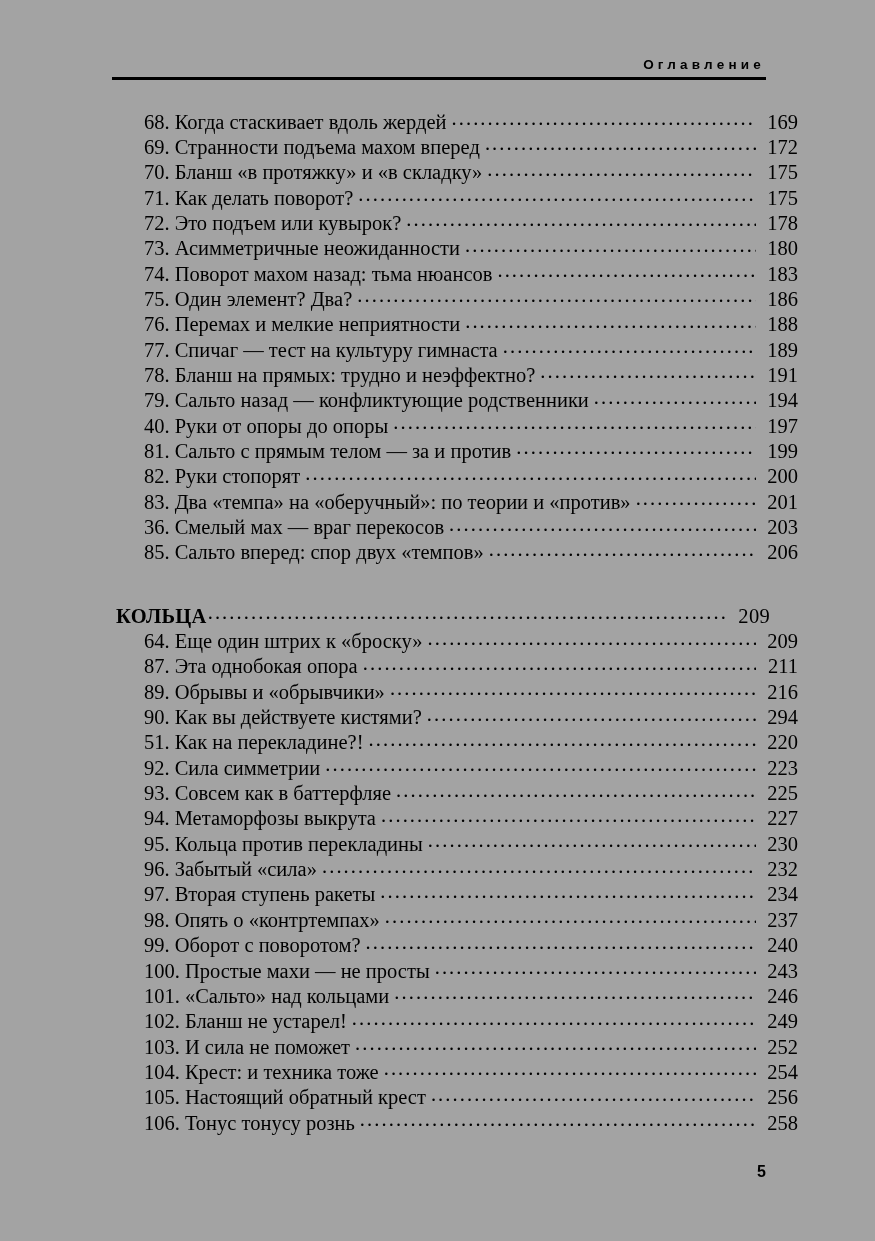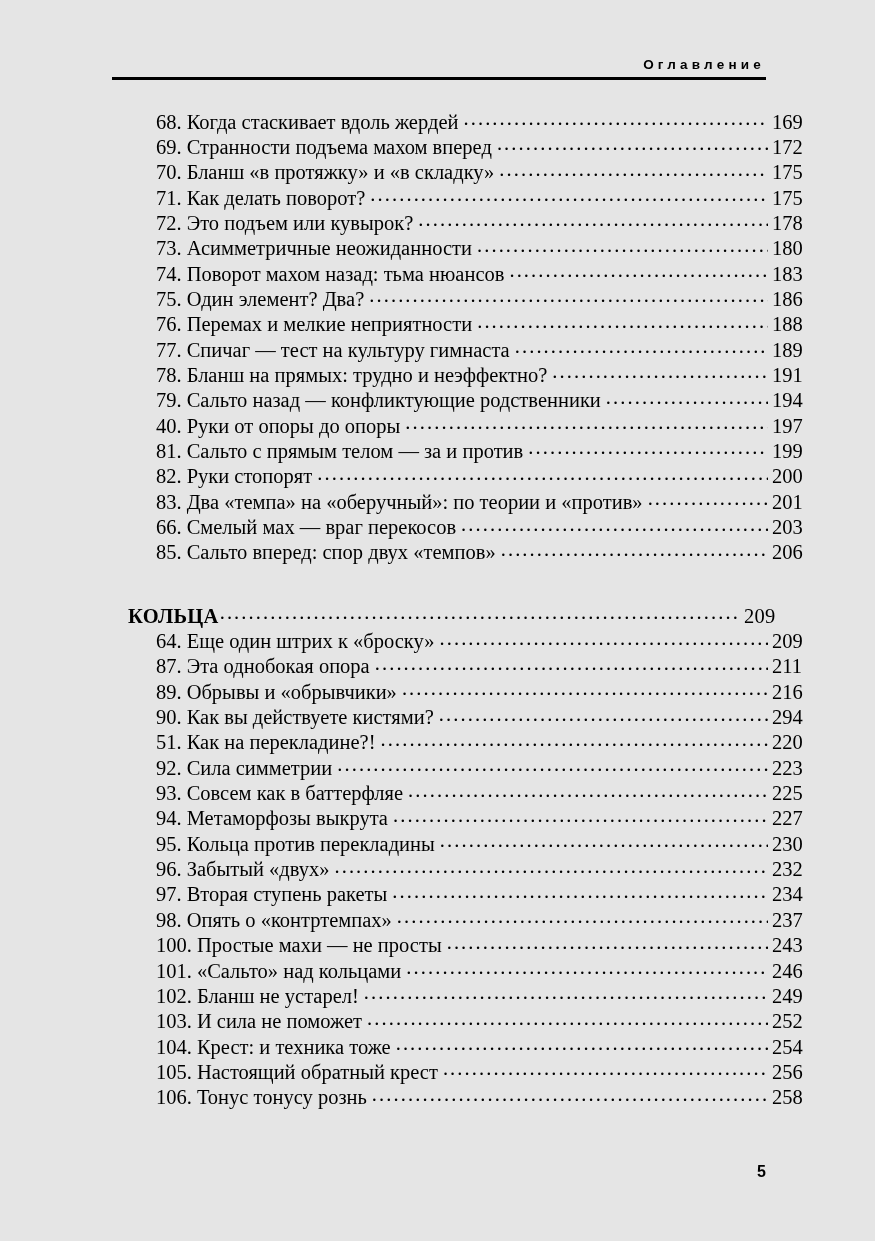--- a/index.html
+++ b/index.html
@@ -9,21 +9,21 @@
     background: #ffffff;
   }
   body {
     font-family: "Liberation Serif", "DejaVu Serif", serif;
     color: #000000;
   }
   #page {
     position: relative;
     width: 875px;
     height: 1241px;
-    background: #e5e5e5;
+    background: #a3a3a3;
     overflow: hidden;
   }
   
   #header-area {
     position: absolute;
     left: 112px;
     top: 58px;
     width: 654px;
   }
   #running-head {
@@ -39,21 +39,21 @@
   }
   #header-rule {
     margin-top: 4px;
     height: 3px;
     background: #000000;
     width: 100%;
   }
   
   #toc {
     position: absolute;
-    left: 128px;
+    left: 116px;
     top: 108px;
     width: 654px;
   }
   .toc-row {
     display: flex;
     align-items: baseline;
     width: 100%;
     height: 25.35px;
     font-size: 20.5px;
     line-height: 25.35px;
@@ -80,20 +80,21 @@
     position: absolute;
     left: 0;
     bottom: 0;
     letter-spacing: 2.1px;
     font-size: 20.5px;
     line-height: 1;
     color: #000;
   }
   .toc-row .page {
     flex: 0 0 auto;
+    text-align: right;
     min-width: 38px;
   }
   
   .toc-row.entry {
     padding-left: 28px;
   }
   
   .toc-row.section {
     font-weight: bold;
     letter-spacing: 0.3px;
@@ -225,21 +226,21 @@
         <span class="leader"></span>
         <span class="page">200</span>
       </div>
       <div class="toc-row entry">
         <span class="num">83.</span>
         <span class="title">Два «темпа» на «оберучный»: по теории и «против»</span>
         <span class="leader"></span>
         <span class="page">201</span>
       </div>
       <div class="toc-row entry">
-        <span class="num">66.</span>
+        <span class="num">36.</span>
         <span class="title">Смелый мах — враг перекосов</span>
         <span class="leader"></span>
         <span class="page">203</span>
       </div>
       <div class="toc-row entry">
         <span class="num">85.</span>
         <span class="title">Сальто вперед: спор двух «темпов»</span>
         <span class="leader"></span>
         <span class="page">206</span>
       </div>
@@ -298,37 +299,43 @@
         <span class="page">227</span>
       </div>
       <div class="toc-row entry">
         <span class="num">95.</span>
         <span class="title">Кольца против перекладины</span>
         <span class="leader"></span>
         <span class="page">230</span>
       </div>
       <div class="toc-row entry">
         <span class="num">96.</span>
-        <span class="title">Забытый «двух»</span>
+        <span class="title">Забытый «сила»</span>
         <span class="leader"></span>
         <span class="page">232</span>
       </div>
       <div class="toc-row entry">
         <span class="num">97.</span>
         <span class="title">Вторая ступень ракеты</span>
         <span class="leader"></span>
         <span class="page">234</span>
       </div>
       <div class="toc-row entry">
         <span class="num">98.</span>
         <span class="title">Опять о «контртемпах»</span>
         <span class="leader"></span>
         <span class="page">237</span>
       </div>
       <div class="toc-row entry">
+        <span class="num">99.</span>
+        <span class="title">Оборот с поворотом?</span>
+        <span class="leader"></span>
+        <span class="page">240</span>
+      </div>
+      <div class="toc-row entry">
         <span class="num">100.</span>
         <span class="title">Простые махи — не просты</span>
         <span class="leader"></span>
         <span class="page">243</span>
       </div>
       <div class="toc-row entry">
         <span class="num">101.</span>
         <span class="title">«Сальто» над кольцами</span>
         <span class="leader"></span>
         <span class="page">246</span>

